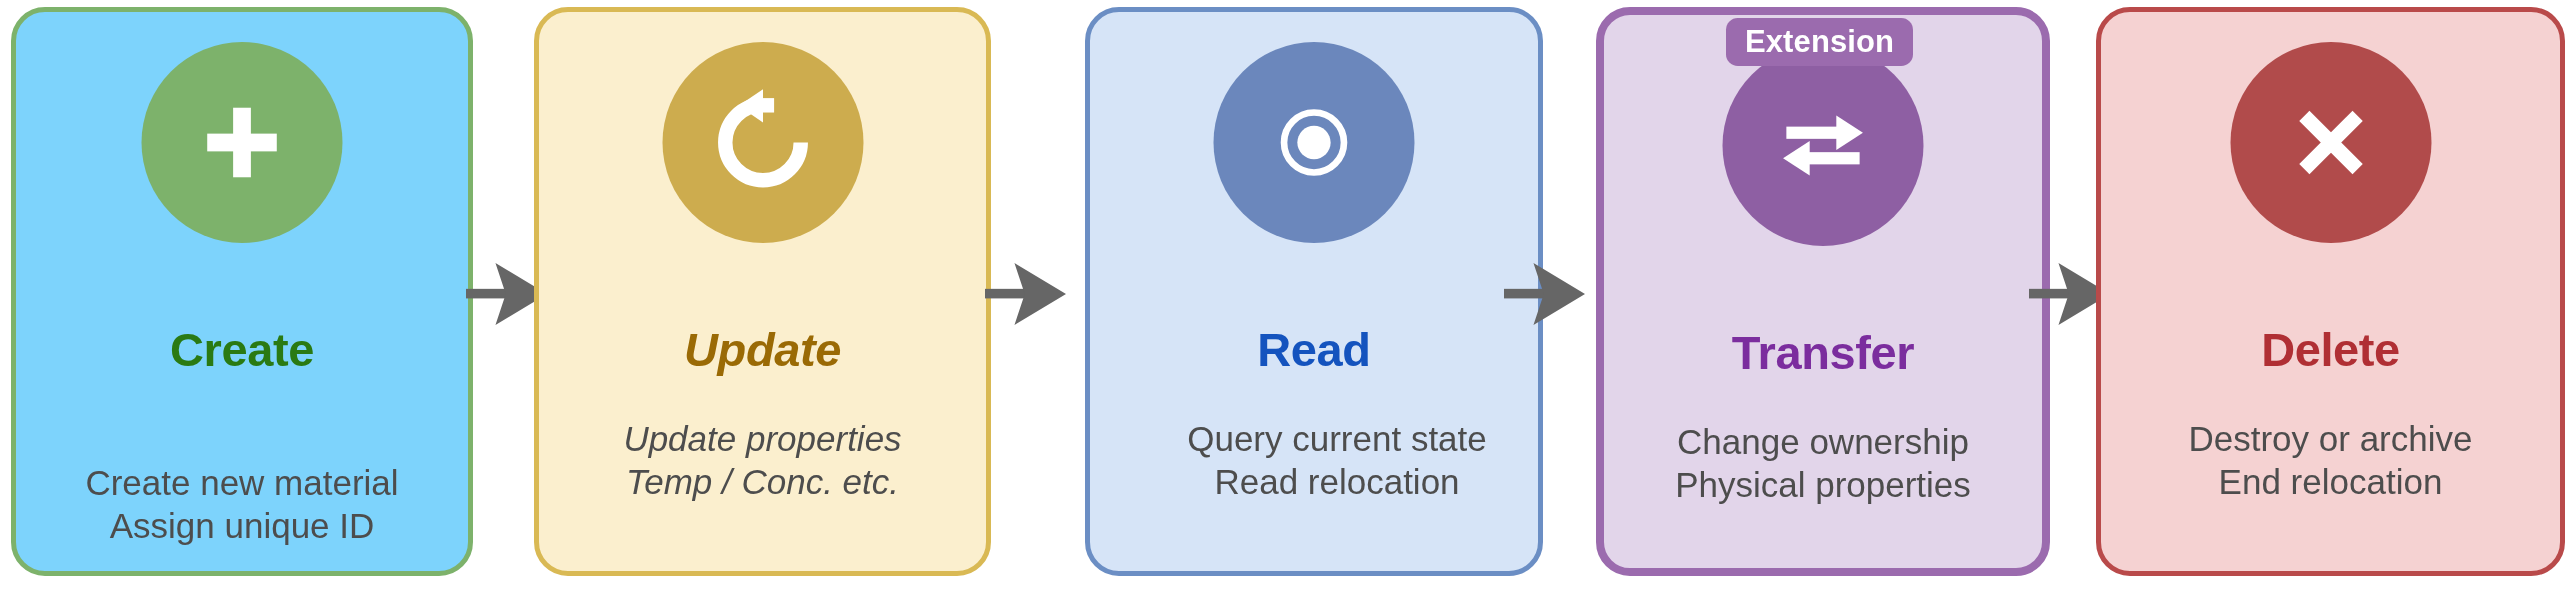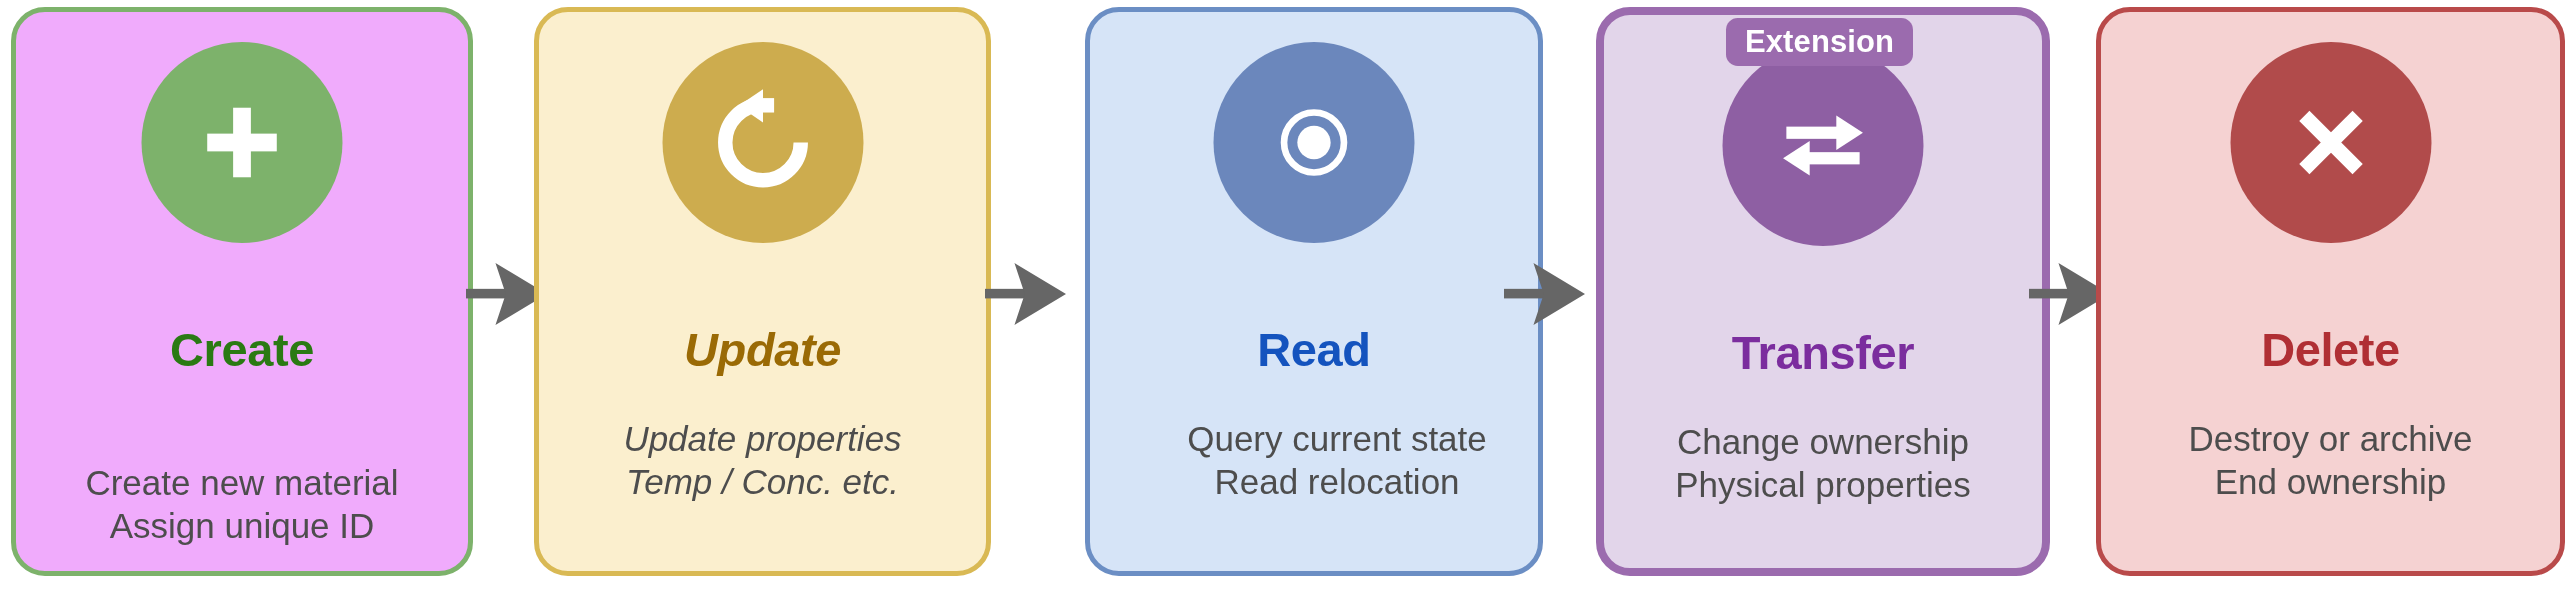--- a/index.html
+++ b/index.html
@@ -107,21 +107,21 @@
   .arrow-1 { left: 466px; }
   .arrow-2 { left: 985px; }
   .arrow-3 { left: 1504px; }
   .arrow-4 { left: 2029px; }
 </style>
 </head>
 <body style="background: rgb(255, 255, 255);">
 
 <div id="flow">
 
-  <div class="card card-create" style="background: #f0abfc; border-color: rgb(125, 178, 107); border-width: 5.2px;">
+  <div class="card card-create" style="background: #7dd3fc; border-color: rgb(125, 178, 107); border-width: 5.2px;">
     <div class="icon-circle" style="background: rgb(125, 178, 107);">
       <svg width="111" height="111" viewBox="0 0 150 150" aria-hidden="true">
         <rect x="63" y="28" width="24" height="94" fill="#ffffff"></rect>
         <rect x="28" y="63" width="94" height="24" fill="#ffffff"></rect>
       </svg>
     </div>
     <div class="card-title" style="color: rgb(42, 122, 19);">Create</div>
     <div class="card-sub" style="color: rgb(77, 77, 77); margin-top: 44px;">
       <span class="line">Create new material</span>
       <span class="line">Assign unique ID</span>
@@ -207,18 +207,18 @@
   <div class="card card-delete" style="background: rgb(245, 210, 210); border-color: rgb(185, 74, 74); border-width: 5.2px;">
     <div class="icon-circle" style="background: rgb(177, 75, 75);">
       <svg width="111" height="111" viewBox="0 0 100 100" aria-hidden="true">
         <line x1="26" y1="26" x2="74" y2="74" stroke="#ffffff" stroke-width="13"></line>
         <line x1="74" y1="26" x2="26" y2="74" stroke="#ffffff" stroke-width="13"></line>
       </svg>
     </div>
     <div class="card-title" style="color: rgb(176, 47, 52);">Delete</div>
     <div class="card-sub" style="color: rgb(77, 77, 77);">
       <span class="line">Destroy or archive</span>
-      <span class="line">End ownership</span>
+      <span class="line">End relocation</span>
     </div>
   </div>
 
 </div>
 
 
 </body></html>

